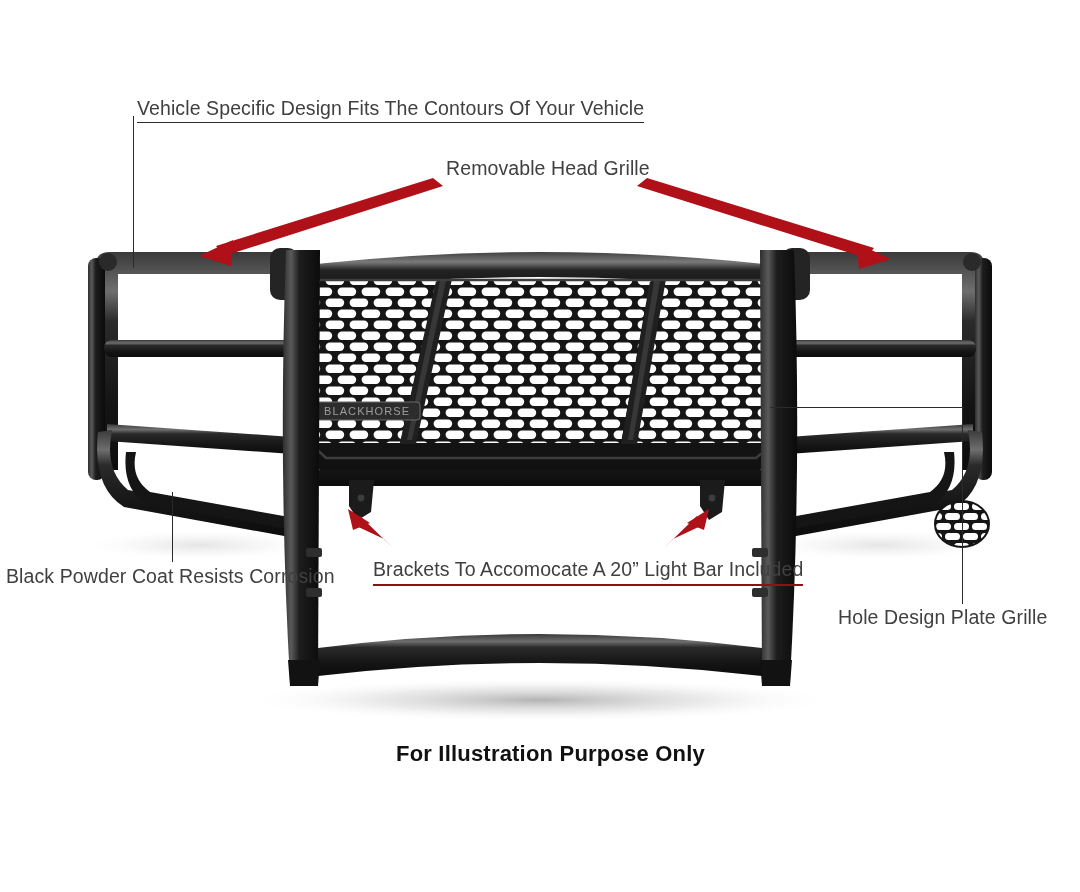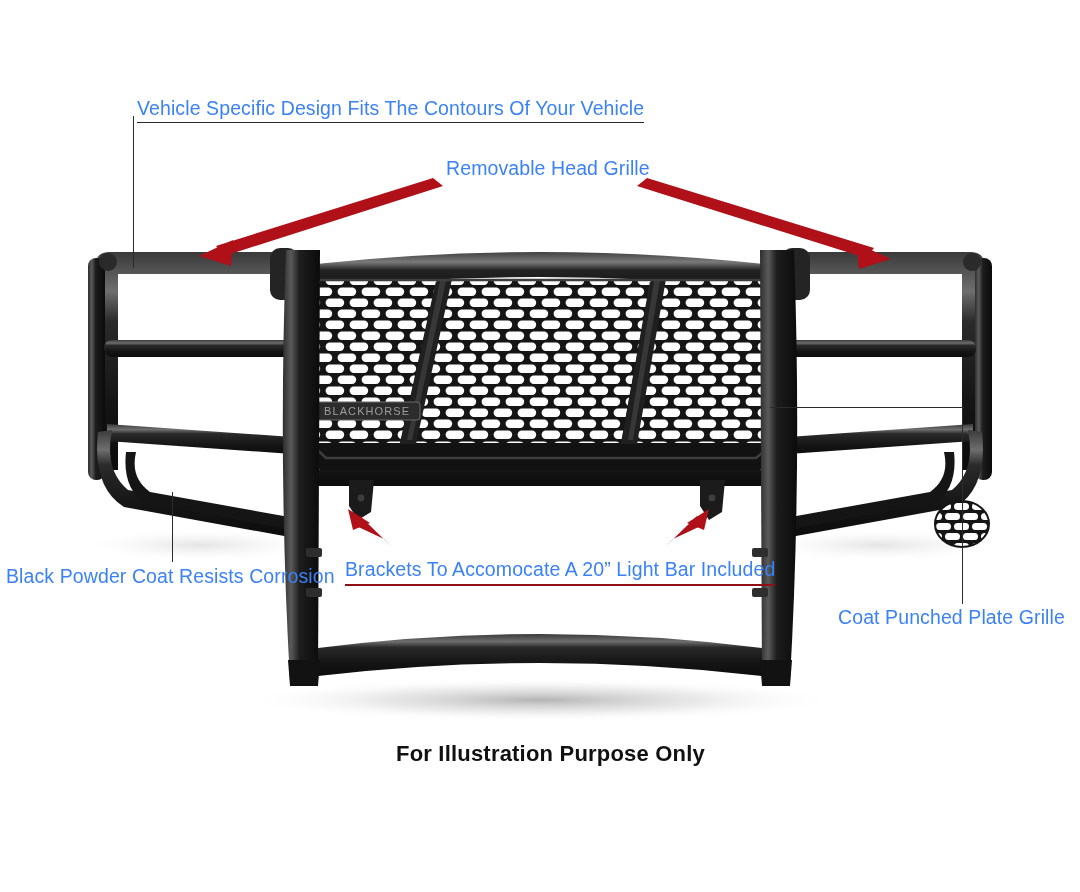--- a/index.html
+++ b/index.html
@@ -9,37 +9,37 @@
     background:#ffffff;
     font-family:"Liberation Sans", sans-serif;
     overflow:hidden;
     position:relative;
   }
   #stage{position:absolute;left:0;top:0;width:1080px;height:892px;overflow:hidden;background:#fff;}
 
   
   .anno{
     position:absolute;
-    color:#3b82f6;
+    color:#404040;
     font-family:"Liberation Sans", sans-serif;
     font-weight:400;
     white-space:nowrap;
     letter-spacing:.1px;
   }
   .anno.blk{font-size:19.5px;}
   .caption{
     position:absolute;
     font-size:22px;
     font-weight:bold;
     color:#111;
     white-space:nowrap;
     letter-spacing:.2px;
   }
   .uline-blk{border-bottom:1.4px solid #2b2b2b;padding-bottom:2px;}
-  .uline-red{border-bottom:2px solid #8e1116;padding-bottom:3px;}
+  .uline-red{border-bottom:2px solid #8e1116;padding-bottom:3px;margin-left:28px;}
 
   
   .lead{position:absolute;background:#2b2b2b;}
   .lead.v{width:1.4px;}
   .lead.h{height:1.4px;}
 
   svg.layer{position:absolute;left:0;top:0;width:1080px;height:892px;pointer-events:none;}
 </style>
 </head>
 <body>
@@ -252,17 +252,17 @@
   <div class="lead v" style="left:962px;top:407px;height:197px;"></div>
 
   <div class="anno blk uline-blk" style="left:137px;top:97px;">Vehicle Specific Design Fits The Contours Of Your Vehicle</div>
 
   <div class="anno blk" style="left:6px;top:565px;">Black Powder Coat Resists Corrosion</div>
 
   <div class="anno blk" style="left:446px;top:157px;">Removable Head Grille</div>
 
   <div class="anno blk uline-red" style="left:345px;top:558px;">Brackets To Accomocate A 20” Light Bar Included</div>
 
-  <div class="anno blk" style="left:838px;top:606px;">Coat Punched Plate Grille</div>
+  <div class="anno blk" style="left:838px;top:606px;">Hole Design Plate Grille</div>
 
   <div class="caption" style="left:396px;top:721px;margin-top:20px;">For Illustration Purpose Only</div>
 
 </div>
 
 </body></html>

